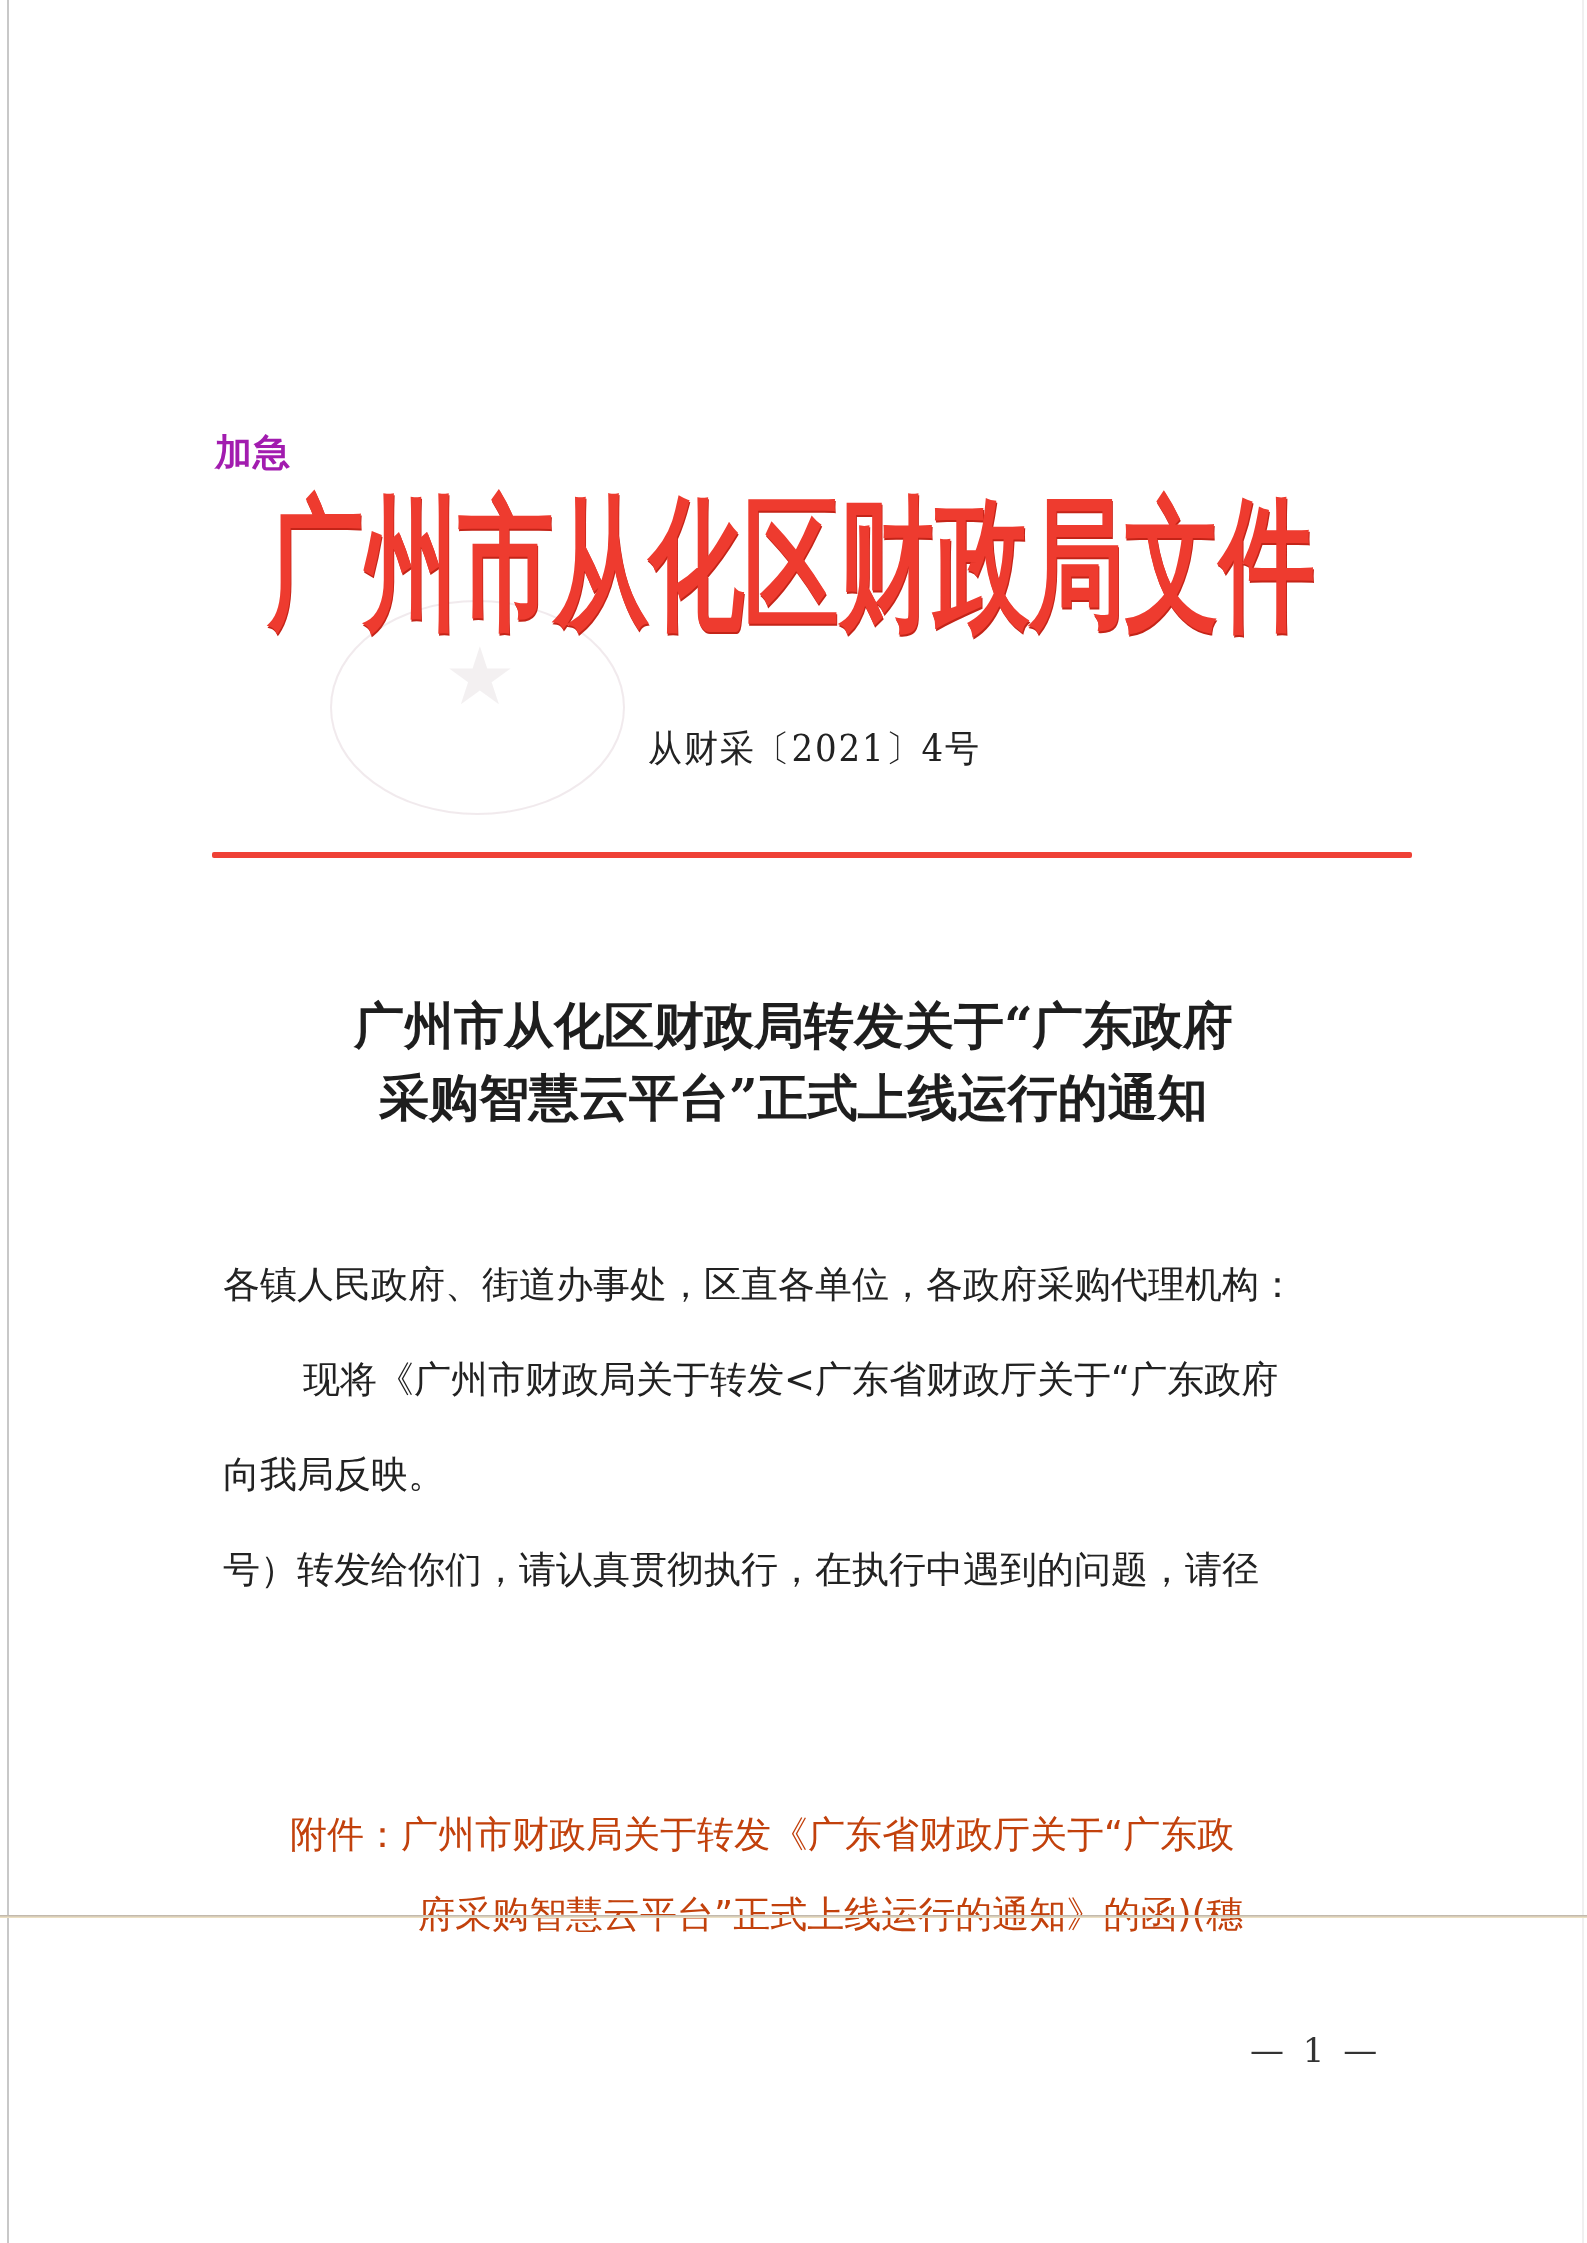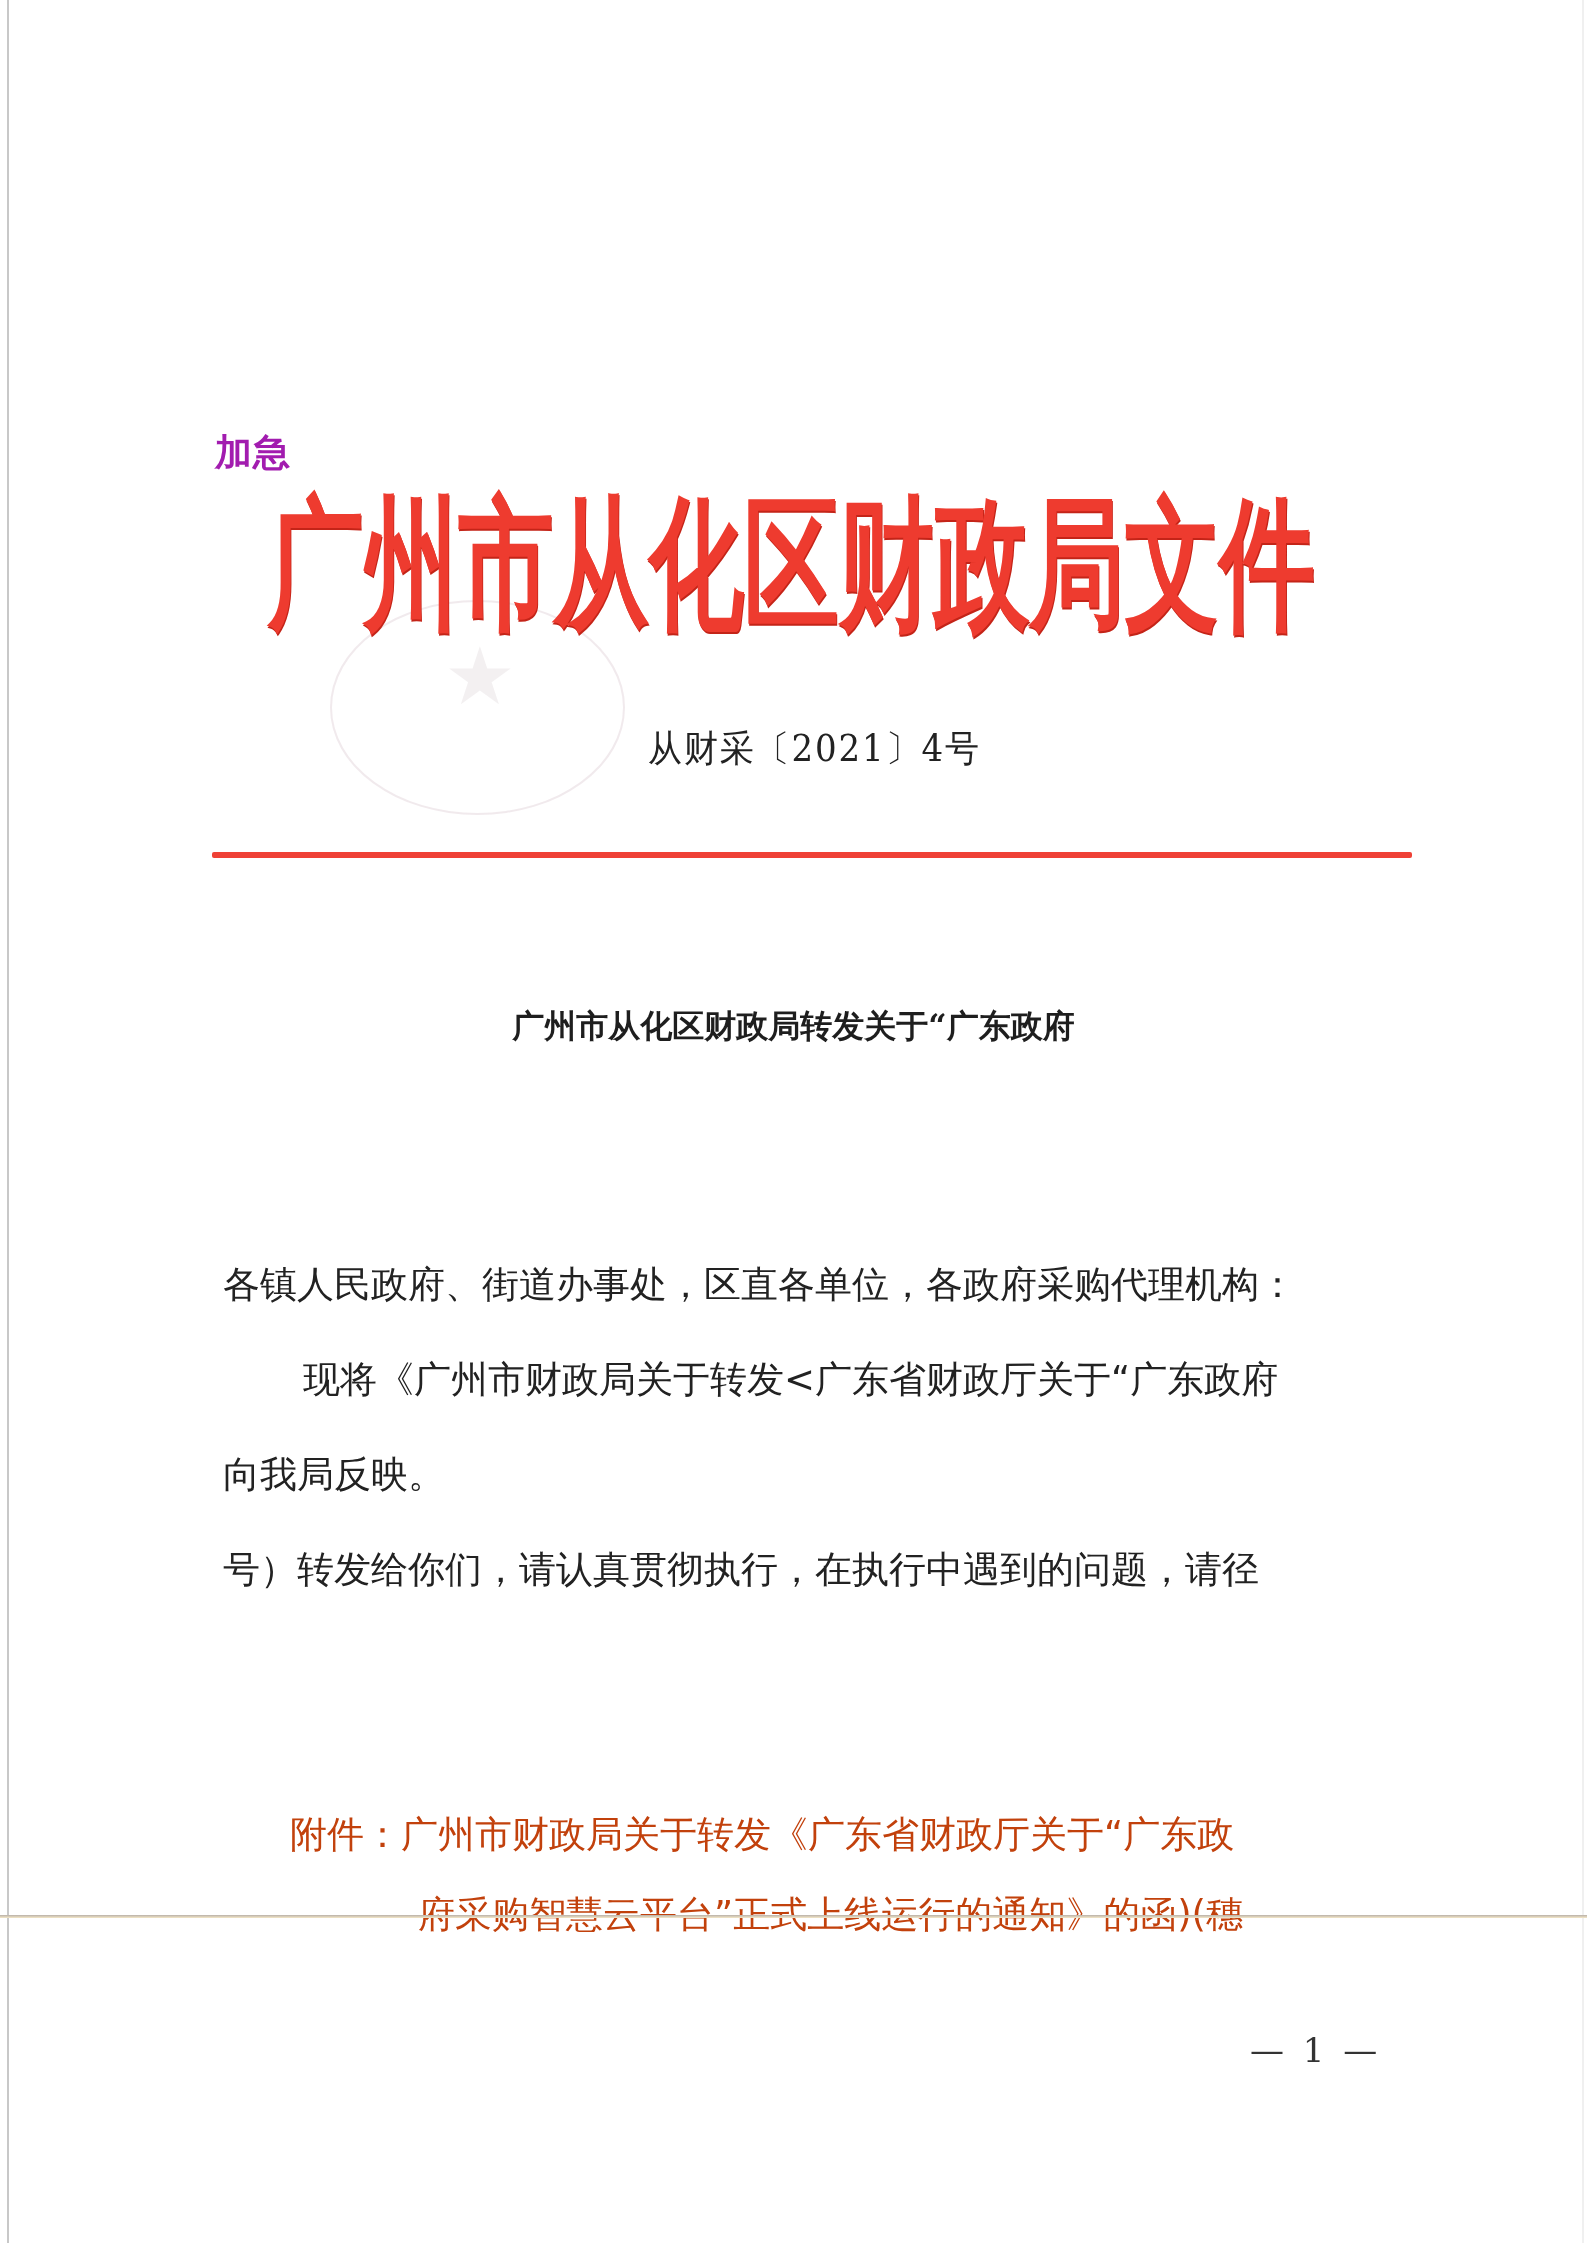--- a/index.html
+++ b/index.html
@@ -94,21 +94,21 @@
       height: 6px;
       background: #ef4136;
       border-radius: 2px;
     }
     .doc-title {
       position: absolute;
       left: 160px;
       top: 990px;
       width: 1267px;
       text-align: center;
-      font-size: 32px;
+      font-size: 50px;
       font-weight: bold;
       line-height: 72px;
       color: #1e1e1e;
     }
     .doc-title .line {
       display: block;
       white-space: nowrap;
     }
     .body {
       position: absolute;
@@ -174,20 +174,21 @@
 </div>
 
 <div class="issuer-title">广州市从化区财政局文件</div>
 
 <div class="doc-number">从财采〔2021〕4号</div>
 
 <div class="red-rule"></div>
 
 <div class="doc-title">
   <span class="line">广州市从化区财政局转发关于“广东政府</span>
+  <span class="line">采购智慧云平台”正式上线运行的通知</span>
 </div>
 
 <div class="body">
   <p>各镇人民政府、街道办事处，区直各单位，各政府采购代理机构：</p>
   <p class="indent">现将《广州市财政局关于转发&lt;广东省财政厅关于“广东政府</p>
   <p>向我局反映。</p>
   <p>号）转发给你们，请认真贯彻执行，在执行中遇到的问题，请径</p>
 </div>
 
 <div class="attachment">

